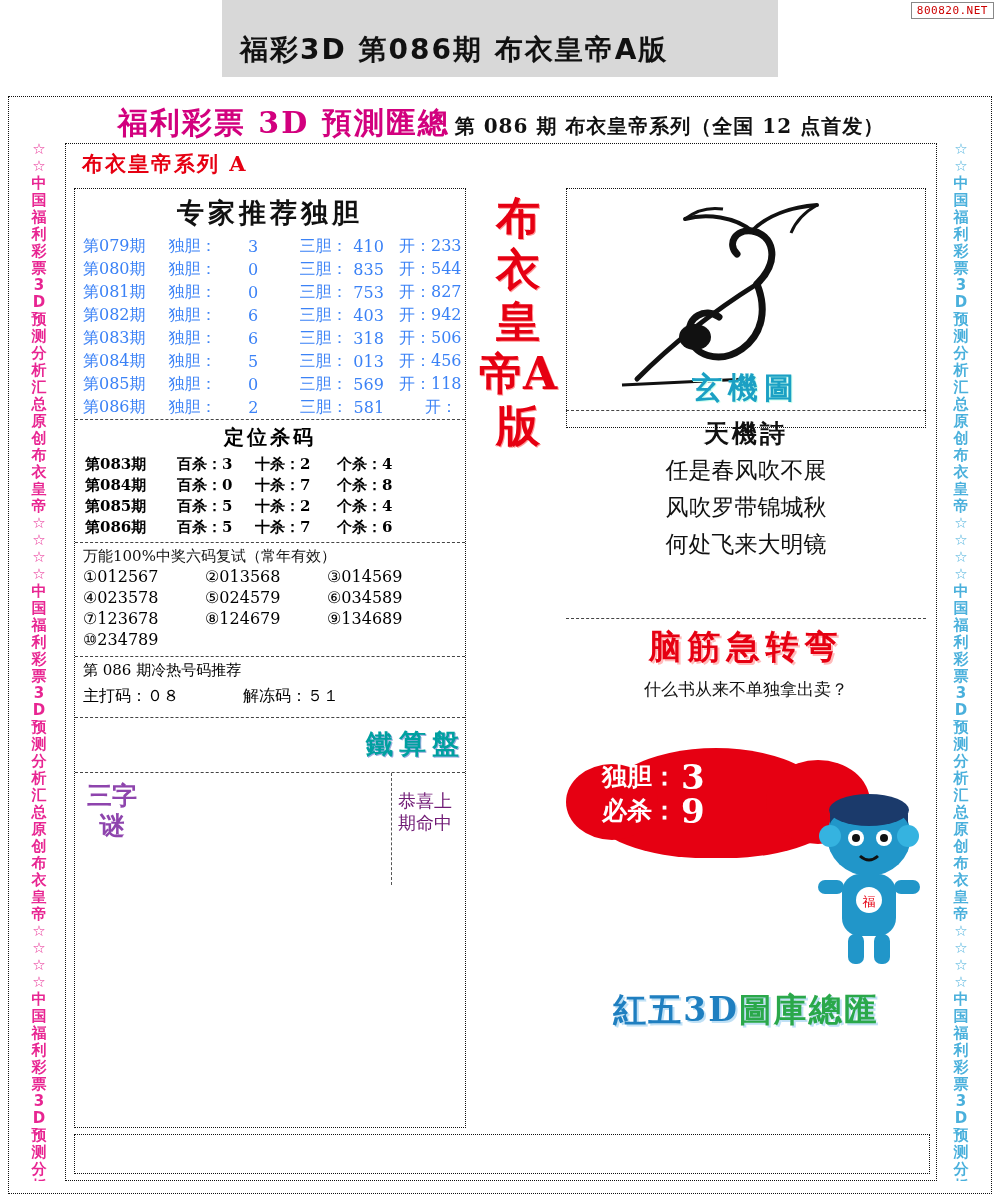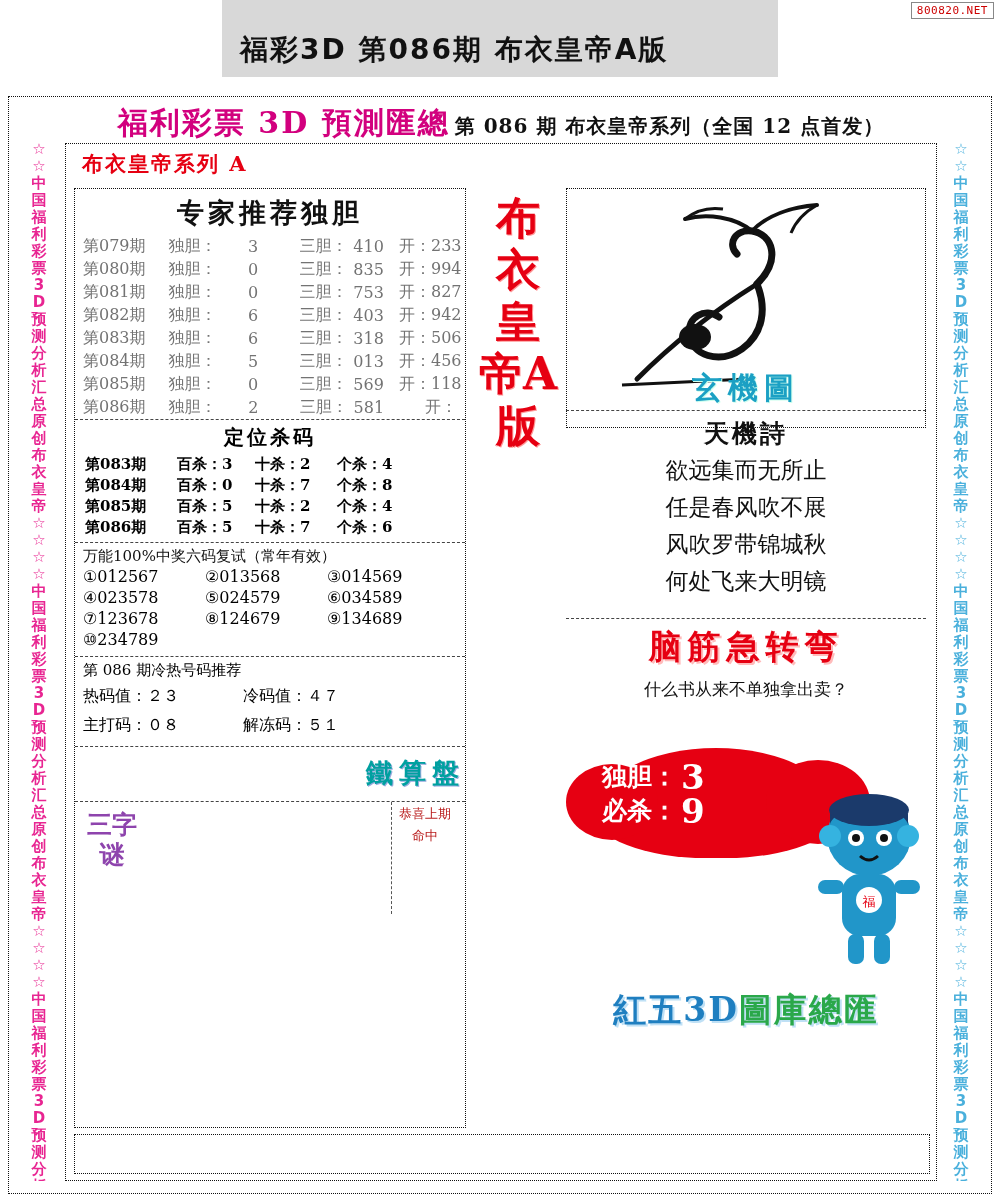--- a/index.html
+++ b/index.html
@@ -91,21 +91,21 @@
   
   .blk{border-bottom:1px dashed #444;box-sizing:border-box;}
   .blk-title{
     text-align:center;font-weight:bold;
     font-family:"DejaVu Serif","Liberation Serif",serif;
   }
   .expert-title{
     font-size:27px;color:#111;letter-spacing:4px;padding:6px 0 4px;
   }
   .rowline{
-    font-size:16px;color:#737373;padding:1px 0;white-space:nowrap;
+    font-size:16px;color:#3b82f6;padding:1px 0;white-space:nowrap;
     font-family:"DejaVu Serif","Liberation Serif",serif;
     display:flex;align-items:center;
   }
   .rowline .c1{width:86px;padding-left:8px;}
   .rowline .c2{width:80px;}
   .rowline .c3{width:46px;}
   .rowline .c4{width:60px;text-align:center;}
   .rowline .c5{width:46px;}
   .rowline .c6{width:58px;text-align:right;padding-right:8px;}
   .kill-title{font-size:20px;letter-spacing:3px;padding:4px 0 3px;}
@@ -152,22 +152,22 @@
     line-height:30px;text-align:center;
     font-family:"DejaVu Serif","Liberation Serif",serif;
   }
   .riddle .ans{
     position:absolute;left:78px;top:22px;
     font-size:40px;font-weight:bold;color:#8e44ad;
     letter-spacing:8px;
     font-family:"DejaVu Serif","Liberation Serif",serif;
   }
   .riddle .note{
-    position:absolute;right:10px;top:1px;width:60px;
-    font-size:13px;color:#b91c1c;line-height:22px;text-align:center;
+    position:absolute;right:10px;top:17px;width:60px;
+    font-size:18px;color:#701a75;line-height:22px;text-align:center;
     font-family:"DejaVu Serif","Liberation Serif",serif;
   }
   .riddle .divider{
     position:absolute;left:316px;top:0;bottom:0;border-left:1px dashed #555;
   }
   
   .vtitle{
     position:absolute;left:2px;top:4px;width:84px;
     font-size:44px;font-weight:bold;color:#e60012;
     line-height:52px;text-align:center;
@@ -410,21 +410,21 @@
               <span class="c4">三胆：</span>
               <span class="c5">410</span>
               <span class="c6">开：233</span>
             </div>
             <div class="rowline">
               <span class="c1">第080期</span>
               <span class="c2">独胆：</span>
               <span class="c3">0</span>
               <span class="c4">三胆：</span>
               <span class="c5">835</span>
-              <span class="c6">开：994</span>
+              <span class="c6">开：544</span>
             </div>
             <div class="rowline">
               <span class="c1">第081期</span>
               <span class="c2">独胆：</span>
               <span class="c3">0</span>
               <span class="c4">三胆：</span>
               <span class="c5">753</span>
               <span class="c6">开：827</span>
             </div>
             <div class="rowline">
@@ -512,24 +512,20 @@
             <div>⑦123678</div>
             <div>⑧124679</div>
             <div>⑨134689</div>
             <div>⑩234789</div>
           </div>
       </div>
 
       <div class="blk" style="padding-bottom:6px;">
         <div class="hotcold-head">第 086 期冷热号码推荐</div>
         <div class="hotcold-row">
-          <span class="a">热码值：２３</span>
-          <span>冷码值：４７</span>
-        </div>
-        <div class="hotcold-row">
           <span class="a">主打码：０８</span>
           <span>解冻码：５１</span>
         </div>
       </div>
 
       <div class="blk">
         <div class="tiesuan">鐵算盤</div>
       </div>
 
       <div class="riddle">
@@ -553,21 +549,20 @@
           <path d="M185 42 C168 28 140 24 118 30" stroke="#111" stroke-width="4" fill="none" stroke-linecap="round"></path>
           <path d="M118 30 C128 22 142 18 156 20" stroke="#111" stroke-width="3" fill="none"></path>
           <path d="M250 16 C236 24 228 34 224 44" stroke="#111" stroke-width="3" fill="none"></path>
           <path d="M55 196 C95 194 140 192 180 190" stroke="#111" stroke-width="3" fill="none"></path>
         </svg>
       </div>
       <div class="xuanji-label">玄機圖</div>
 
       <div class="tianji">
         <div class="tt">天機詩</div>
-        <div class="ln">欲远集而无所止</div>
         <div class="ln">任是春风吹不展</div>
         <div class="ln">风吹罗带锦城秋</div>
         <div class="ln">何处飞来大明镜</div>
       </div>
 
       <div class="naojin">
         <div class="tt">脑筋急转弯</div>
         <div class="q">什么书从来不单独拿出卖？</div>
       </div>
 

